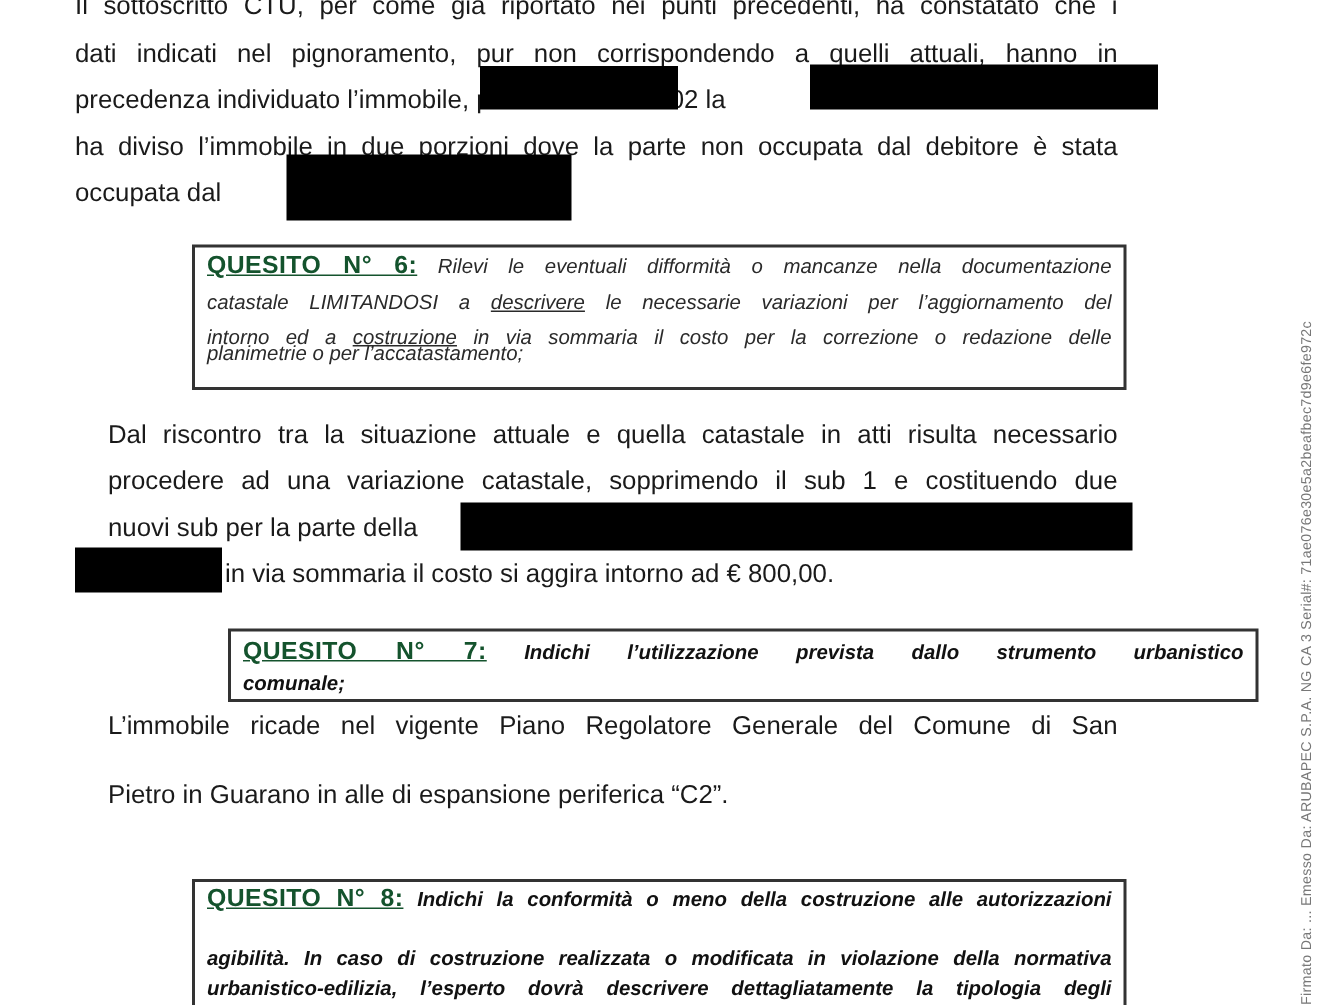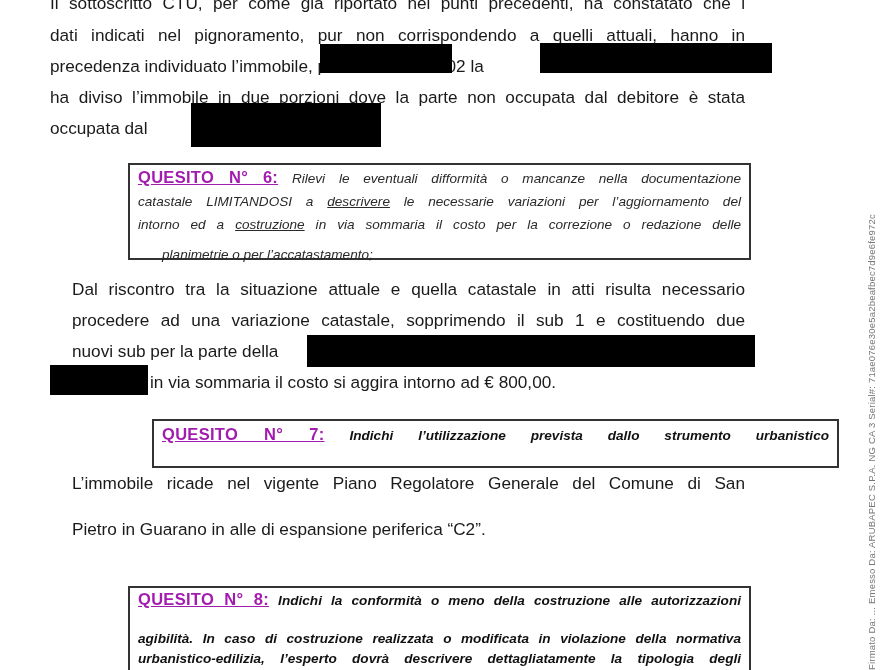--- a/index.html
+++ b/index.html
@@ -21,21 +21,21 @@
     }
     .bline {
       position: absolute; left: 8px; right: 8px; white-space: nowrap;
       font-size: 13.6px; line-height: 17px; font-style: italic;
       text-align: justify; text-align-last: justify; color: #2a2a2a;
     }
     .bline.bold { font-weight: bold; color: #111; }
     .bline.last { text-align-last: left; }
     .q-title {
       font-style: normal; font-weight: bold; text-decoration: underline;
-      font-size: 16.5px; color: #a21caf; letter-spacing: 0.3px;
+      font-size: 16.5px; color: #14532d; letter-spacing: 0.3px;
     }
     .u { text-decoration: underline; }
     .watermark {
       position: absolute; left: 866px; top: 670px;
       transform-origin: 0 0; transform: rotate(-90deg);
       font-size: 9.5px; color: #777; white-space: nowrap; letter-spacing: 0.2px;
     }
   </style>
 </head>
 <body>
@@ -59,37 +59,38 @@
   <div class="bline" style="top:28px;">
     <span>catastale LIMITANDOSI a</span>
     <span class="u">descrivere</span>
     <span>le necessarie variazioni per l’aggiornamento del</span>
   </div>
   <div class="bline" style="top:51px;">
     <span>intorno ed a</span>
     <span class="u">costruzione</span>
     <span>in via sommaria il costo per la correzione o redazione delle</span>
   </div>
-  <div class="bline last" style="top:81px;margin-left:24px;">planimetrie o per l’accatastamento;</div>
+  <div class="bline last" style="top:62px;">planimetrie o per l’accatastamento;</div>
 </div>
 
 <div>
   <div class="line just" style="left:72px; top:278px; width:673px;">Dal riscontro tra la situazione attuale e quella catastale in atti risulta necessario</div>
   <div class="line just" style="left:72px; top:309px; width:673px;">procedere ad una variazione catastale, sopprimendo il sub 1 e costituendo due</div>
   <div class="line" style="left:72px; top:340px;">nuovi sub per la parte della</div>
   <div class="redact" style="left:307px; top:335px; width:448px; height:32px;"></div>
   <div class="redact" style="left:50px; top:365px; width:98px; height:30px;"></div>
   <div class="line" style="left:150px; top:371px;">in via sommaria il costo si aggira intorno ad € 800,00.</div>
 </div>
 
 <div class="box" style="left:128px; top:419px; width:687px; height:49px;margin-left:24px;">
   <div class="bline bold" style="top:5px;">
     <span class="q-title">QUESITO N° 7:</span>
     <span>Indichi l’utilizzazione prevista dallo strumento urbanistico</span>
   </div>
+  <div class="bline bold last" style="top:26px;">comunale;</div>
 </div>
 
 <div>
   <div class="line just" style="left:72px; top:472px; width:673px;">L’immobile ricade nel vigente Piano Regolatore Generale del Comune di San</div>
   <div class="line" style="left:72px; top:518px;">Pietro in Guarano in alle di espansione periferica “C2”.</div>
 </div>
 
 <div class="box" style="left:128px; top:586px; width:623px; height:100px;">
   <div class="bline bold" style="top:3px;">
     <span class="q-title">QUESITO N° 8:</span>

